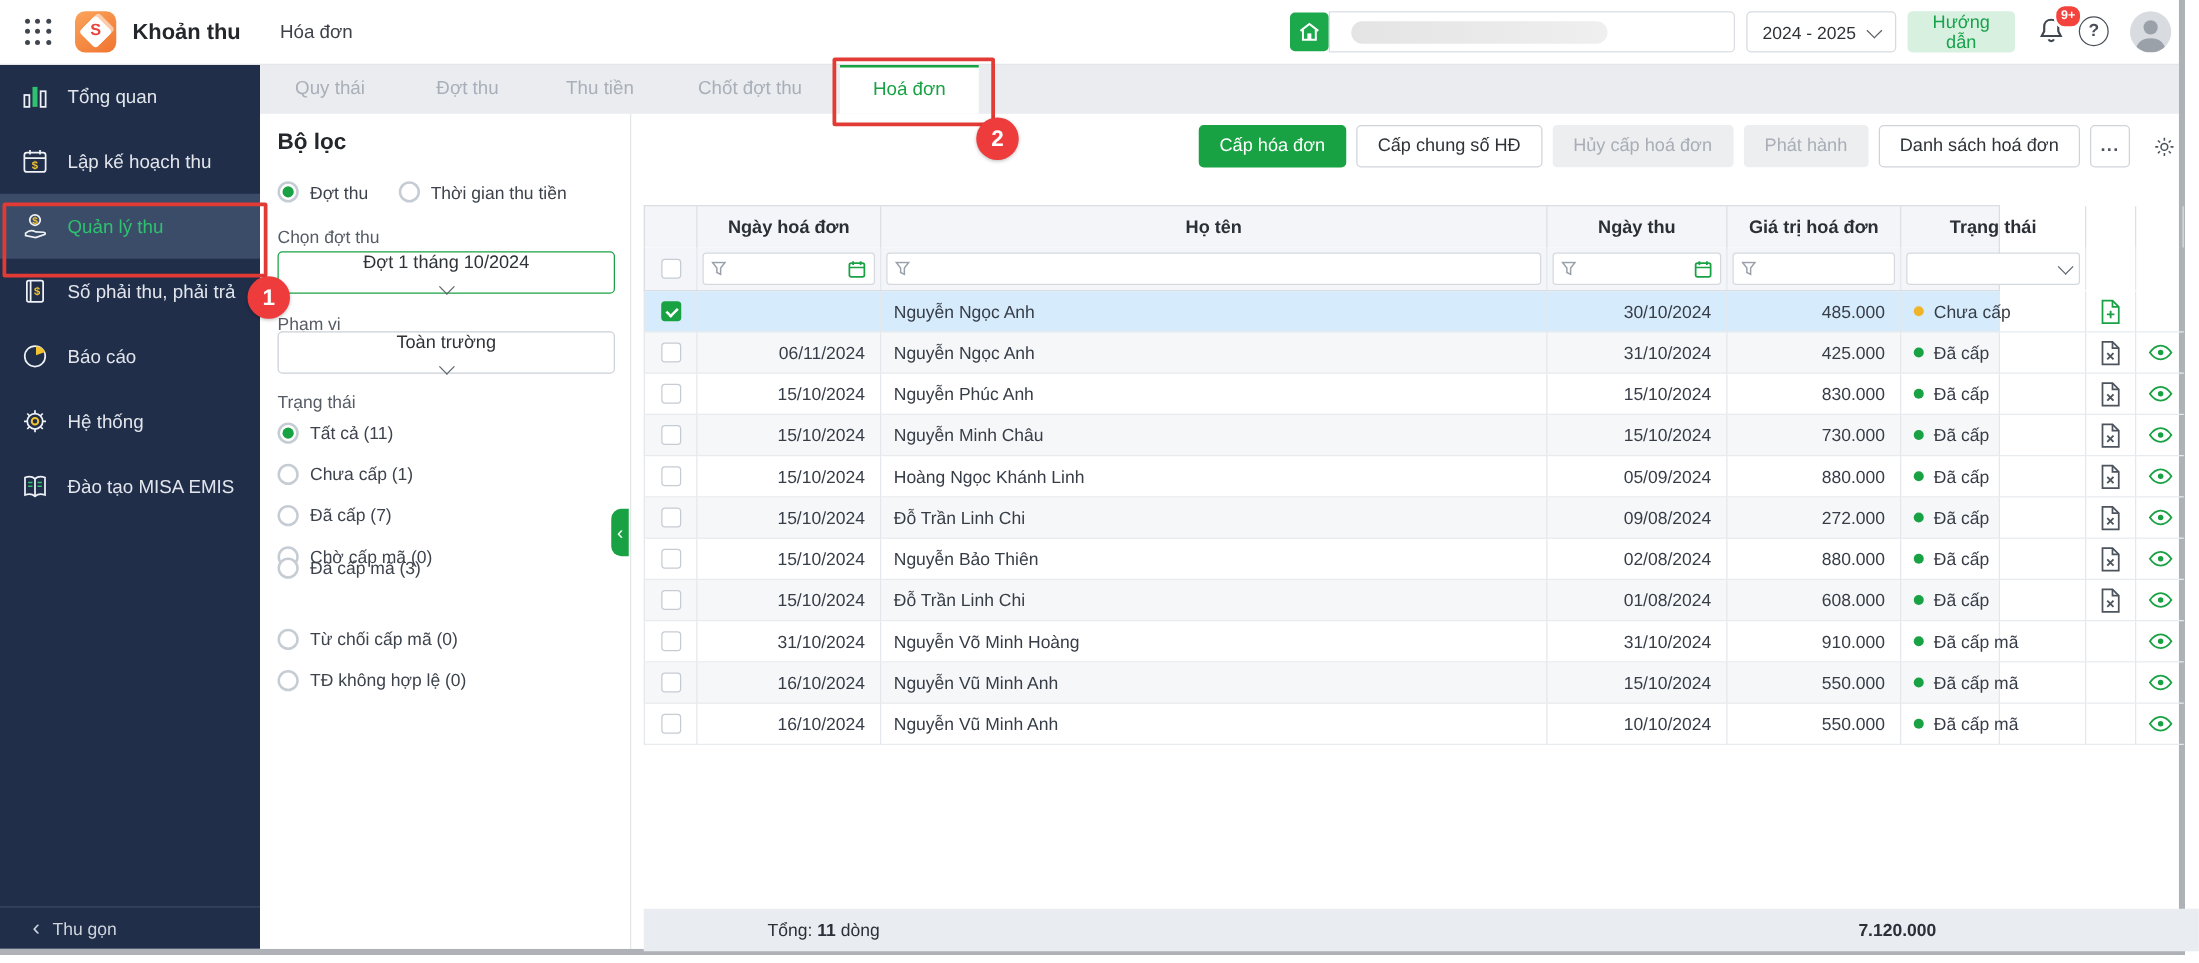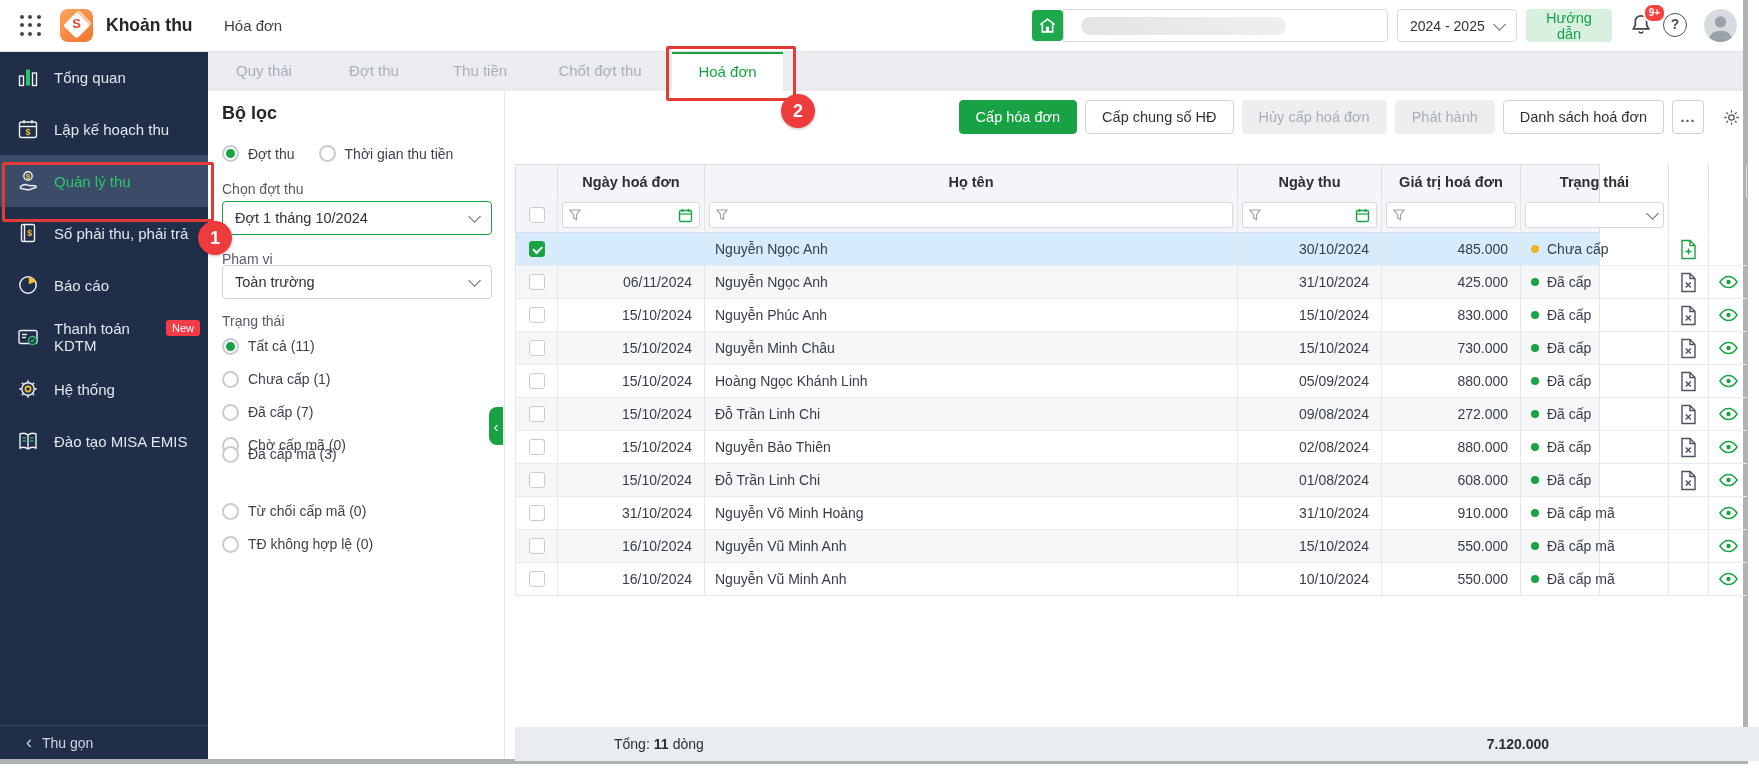--- a/index.html
+++ b/index.html
@@ -48,21 +48,21 @@
   
   #filterpanel{position:absolute;left:208px;top:91px;width:297px;height:668px;background:#fff;border-right:1px solid #e4e7ea;box-sizing:border-box;z-index:2;}
   #filter-title{position:absolute;left:14px;top:12px;font-size:18px;font-weight:bold;color:#23262b;}
   #mode-row{position:absolute;left:14px;top:54px;display:flex;gap:24px;}
   .radio-line{display:flex;align-items:center;gap:9px;cursor:pointer;}
   .radio{width:17px;height:17px;border:2px solid #c6ccd3;border-radius:50%;background:#fff;box-sizing:border-box;position:relative;flex:none;}
   .radio.sel::after{content:"";position:absolute;inset:2px;background:#18a243;border-radius:50%;}
   .radio-lab{font-size:14px;color:#3d434c;white-space:nowrap;}
   .f-label{position:absolute;left:14px;font-size:14px;color:#565c66;}
   .f-select{position:absolute;left:14px;width:270px;height:34px;border:1px solid #ccd1d7;border-radius:4px;background:#fff;
-    box-sizing:border-box;display:flex;align-items:center;justify-content:space-between;padding:0 12px;font-size:14.5px;color:#2e3338;cursor:pointer;}
+    box-sizing:border-box;display:flex;align-items:center;justify-content:space-between;padding:0 12px;font-size:14.5px;color:#2e3338;cursor:pointer;flex-direction:column;}
   .f-select.green{border-color:#18a243;}
   #status-radios .radio-line{position:absolute;left:14px;height:22px;}
   #handle{position:absolute;left:489px;top:407px;width:14px;height:38px;background:#18a243;border-radius:8px 0 0 8px;
     color:#fff;display:flex;align-items:center;justify-content:center;font-size:15px;z-index:30;cursor:pointer;}
   .chev{width:8px;height:8px;border-right:1.8px solid #5c636b;border-bottom:1.8px solid #5c636b;transform:rotate(45deg);margin-top:-3px;flex:none;}
   
   #main{position:absolute;left:505px;top:91px;width:1238px;height:668px;background:#fff;}
   #toolbar{position:absolute;left:515px;top:100px;width:1231px;height:34px;display:flex;justify-content:flex-end;gap:8px;z-index:3;}
   .tbtn{height:34px;padding:0 16px;border-radius:4px;font-size:14.5px;font-family:inherit;border:1px solid transparent;cursor:pointer;white-space:nowrap;}
   .tbtn.primary{background:#18a243;color:#fff;border-color:#18a243;}
@@ -214,35 +214,20 @@
                 <circle cx="12" cy="12" r="8.2" fill="none" stroke="#eef1f5" stroke-width="1.4"></circle>
                 <path d="M12.8 11.2 L12.8 3.9 A8.2 8.2 0 0 1 20.1 8.6 Z" fill="#f2c230"></path>
               </svg>
             </span>
             <span>Báo cáo</span>
           </div>
           <div class="side-item">
             <span class="side-ic">
               <svg width="24" height="24" viewBox="0 0 24 24">
                 <g fill="none" stroke="#eef1f5" stroke-width="1.4">
-                  <rect x="3" y="5.5" width="18" height="13" rx="2"></rect>
-                  <line x1="6" y1="9.5" x2="11" y2="9.5"></line>
-                  <line x1="6" y1="12.5" x2="10" y2="12.5"></line>
-                </g>
-                <circle cx="16.5" cy="15.5" r="4" fill="#20304b" stroke="#2ec16e" stroke-width="1.3"></circle>
-                <path d="M14.8 15.5 l1.2 1.2 2.2 -2.4" fill="none" stroke="#2ec16e" stroke-width="1.3"></path>
-              </svg>
-            </span>
-            <span>Thanh toán KDTM</span>
-            <span class="side-badge">New</span>
-          </div>
-          <div class="side-item">
-            <span class="side-ic">
-              <svg width="24" height="24" viewBox="0 0 24 24">
-                <g fill="none" stroke="#eef1f5" stroke-width="1.4">
                   <circle cx="12" cy="12" r="6.2"></circle>
                   <path d="M12 3.2 v2.6 M12 18.2 v2.6 M3.2 12 h2.6 M18.2 12 h2.6 M5.8 5.8 l1.8 1.8 M16.4 16.4 l1.8 1.8 M5.8 18.2 l1.8 -1.8 M16.4 7.6 l1.8 -1.8"></path>
                 </g>
                 <circle cx="12" cy="12" r="2.6" fill="none" stroke="#f2c230" stroke-width="1.6"></circle>
               </svg>
             </span>
             <span>Hệ thống</span>
           </div>
           <div class="side-item">
             <span class="side-ic">

